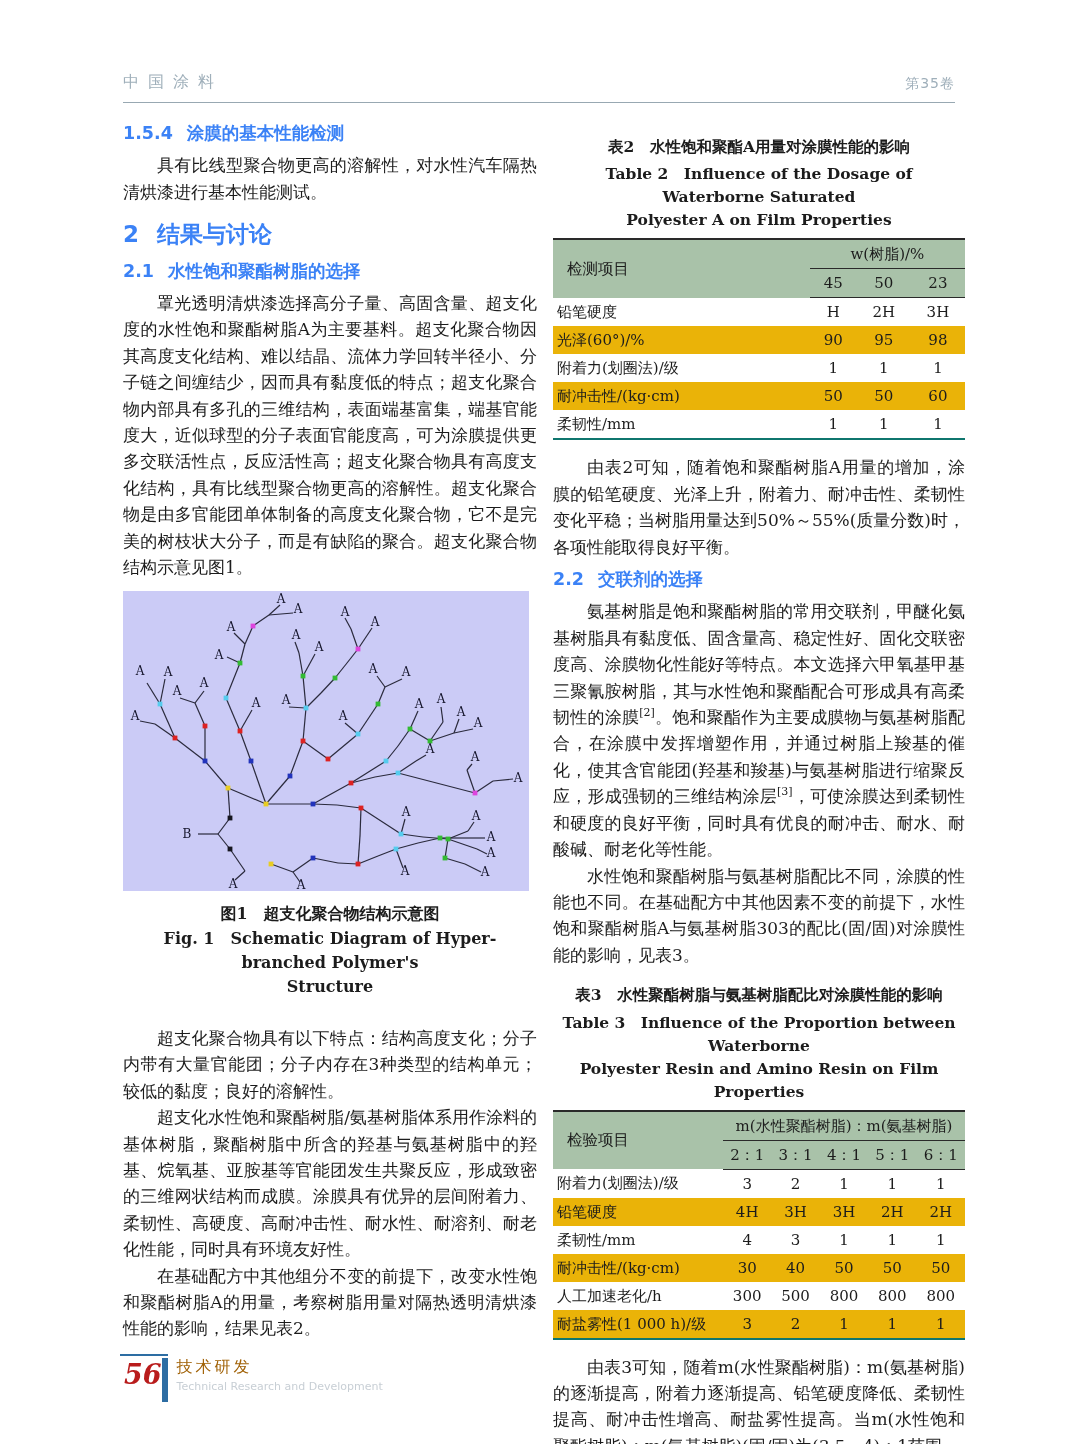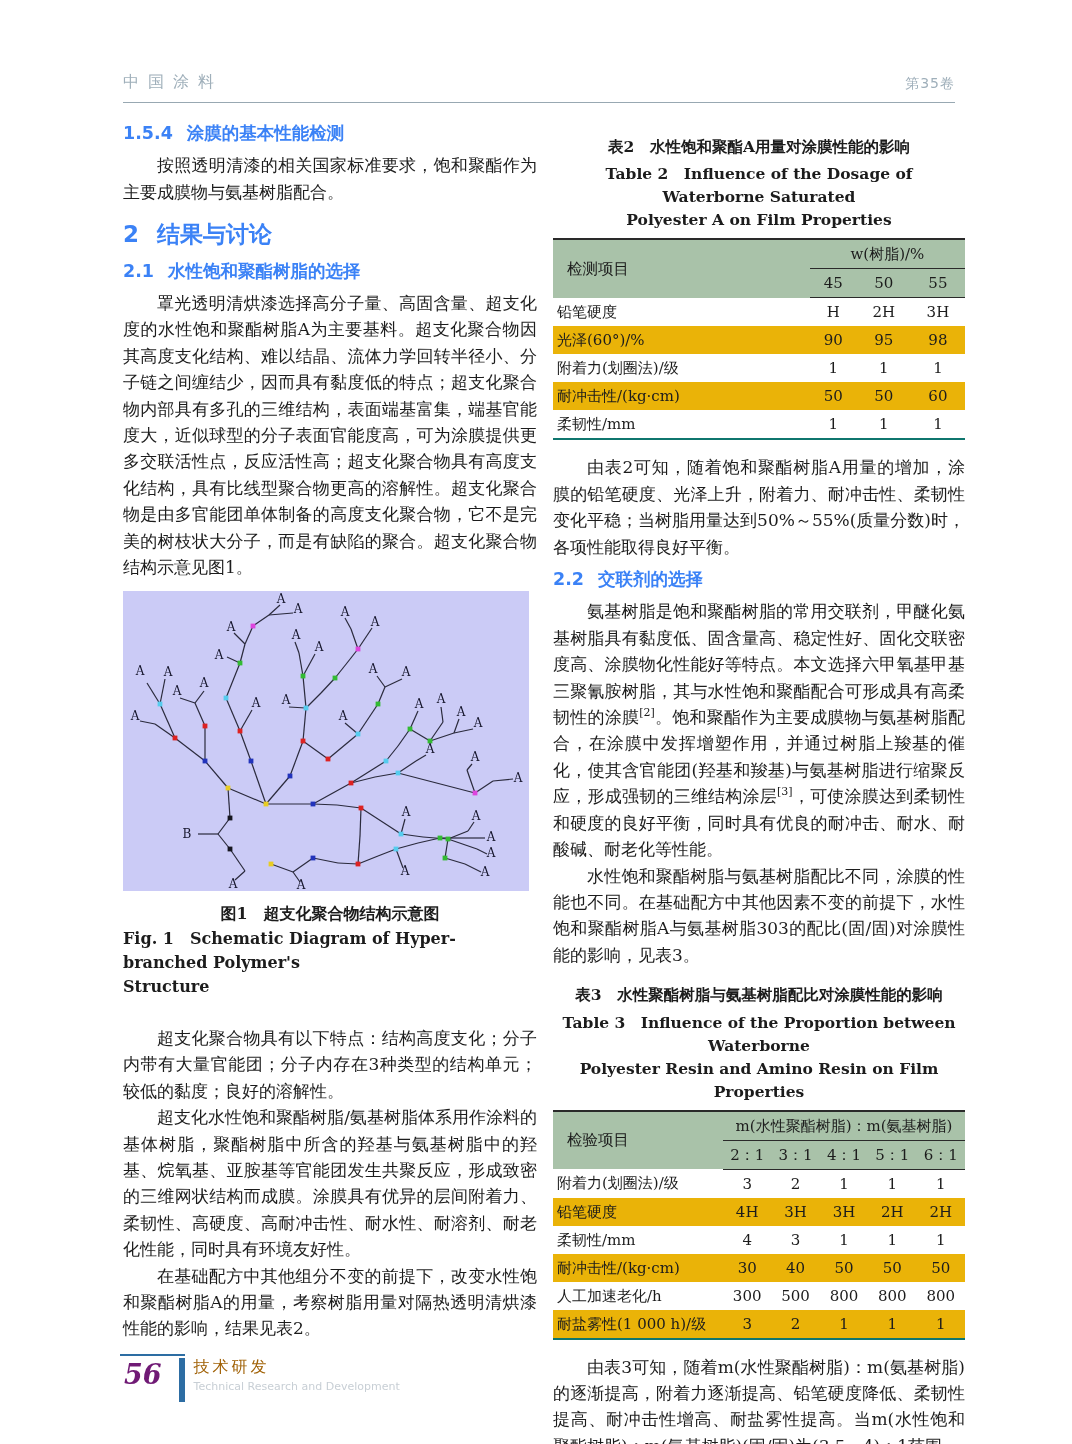--- a/index.html
+++ b/index.html
@@ -21,61 +21,61 @@
   .h-green{font-family:"DejaVu Sans","Liberation Sans",sans-serif;font-weight:bold;color:#3b82f6;
            text-align:left;text-indent:0;}
   .h-sub{font-size:17.5px;margin:2px 0 6px 0;}
   .h-sub .num{margin-right:14px;}
   .h-main{font-size:23px;margin:16px 0 10px 0;}
   .h-main .num{margin-right:18px;}
   
   .figure-box{margin:10px 0 8px 0;}
   .figure-box svg{display:block;}
   .fig-cap-cn{font-size:16px;font-weight:bold;text-align:center;text-indent:0;margin-top:10px;}
-  .fig-cap-en{font-size:16px;font-weight:bold;text-align:left;text-indent:0;line-height:24px;}
+  .fig-cap-en{font-size:16px;font-weight:bold;text-align:center;text-indent:0;line-height:24px;}
   
   .tbl-cap-cn{font-size:15.5px;font-weight:bold;text-align:center;text-indent:0;margin:16px 0 2px 0;}
   .tbl-cap-en{font-size:15.5px;font-weight:bold;text-align:center;text-indent:0;line-height:23px;margin-bottom:7px;}
   
   table.props{width:100%;border-collapse:collapse;font-size:15px;line-height:20px;
               border-top:2px solid #2a2a2a;border-bottom:2px solid #0f766e;margin-bottom:14px;}
   table.props th,table.props td{padding:4px 2px;font-weight:normal;}
   table.props thead{background:#a9c2a9;}
   table.props thead tr.r2 th{border-bottom:1.5px solid #2a2a2a;}
   table.props th.stub{text-align:left;padding-left:14px;font-size:15.5px;}
   table.props th.group{text-align:center;border-bottom:1px solid #2a2a2a;}
   table.props th.cv{text-align:center;}
   table.props td{text-align:center;}
   table.props td.lbl{text-align:left;padding-left:4px;}
   table.props tr.stripe{background:#eab308;}
   
   .ftr{position:absolute;left:120px;top:1354px;display:flex;align-items:flex-start;}
   .ftr .numwrap{border-top:2px solid #2d6da3;padding:2px 0 0 4px;display:flex;}
   .ftr .pageno{font-family:"DejaVu Serif","Liberation Serif",serif;font-style:italic;font-weight:bold;
-               font-size:27px;color:#701a75;padding-right:17px;line-height:34px;}
+               font-size:27px;color:#b91c1c;padding-right:0;line-height:34px;}
   .ftr .bar{width:6px;height:44px;background:#2d6da3;}
   .ftr .sect{margin-left:9px;font-family:"DejaVu Sans","Liberation Sans",sans-serif;padding-top:3px;}
   .ftr .sect .cn{font-size:16px;color:#a16207;letter-spacing:3px;}
   .ftr .sect .en{font-size:11px;color:#c8cfd5;margin-top:2px;}
 </style>
 </head>
 <body>
 
 <div class="page">
 
   <div class="hdr">
     <span class="journal">中国涂料</span>
     <span class="vol">第35卷</span>
   </div>
 
   <div class="col col-left">
     <div class="h-green h-sub">
       <span class="num">1.5.4</span><span>涂膜的基本性能检测</span>
     </div>
-    <p>按照透明清漆的相关国家标准要求，饱和聚酯作为主要成膜物与氨基树脂配合。</p>
+    <p>具有比线型聚合物更高的溶解性，对水性汽车隔热清烘漆进行基本性能测试。</p>
 
     <div class="h-green h-main">
       <span class="num">2</span><span>结果与讨论</span>
     </div>
     <div class="h-green h-sub">
       <span class="num">2.1</span><span>水性饱和聚酯树脂的选择</span>
     </div>
     <p>罩光透明清烘漆选择高分子量、高固含量、超支化度的水性饱和聚酯树脂A为主要基料。超支化聚合物因其高度支化结构、难以结晶、流体力学回转半径小、分子链之间缠结少，因而具有黏度低的特点；超支化聚合物内部具有多孔的三维结构，表面端基富集，端基官能度大，近似球型的分子表面官能度高，可为涂膜提供更多交联活性点，反应活性高；超支化聚合物具有高度支化结构，具有比线型聚合物更高的溶解性。超支化聚合物是由多官能团单体制备的高度支化聚合物，它不是完美的树枝状大分子，而是有缺陷的聚合。超支化聚合物结构示意见图1。</p>
 
     <div class="figure-box">
@@ -275,21 +275,21 @@
     </div>
     <table class="props">
         <thead>
           <tr>
             <th class="stub" rowspan="2">检测项目</th>
             <th class="group" colspan="3">w(树脂)/%</th>
           </tr>
           <tr class="r2">
             <th class="cv">45</th>
             <th class="cv">50</th>
-            <th class="cv">55</th>
+            <th class="cv">23</th>
           </tr>
         </thead>
         <tbody>
           <tr>
             <td class="lbl">铅笔硬度</td>
             <td>H</td>
             <td>2H</td>
             <td>3H</td>
           </tr>
           <tr class="stripe">

